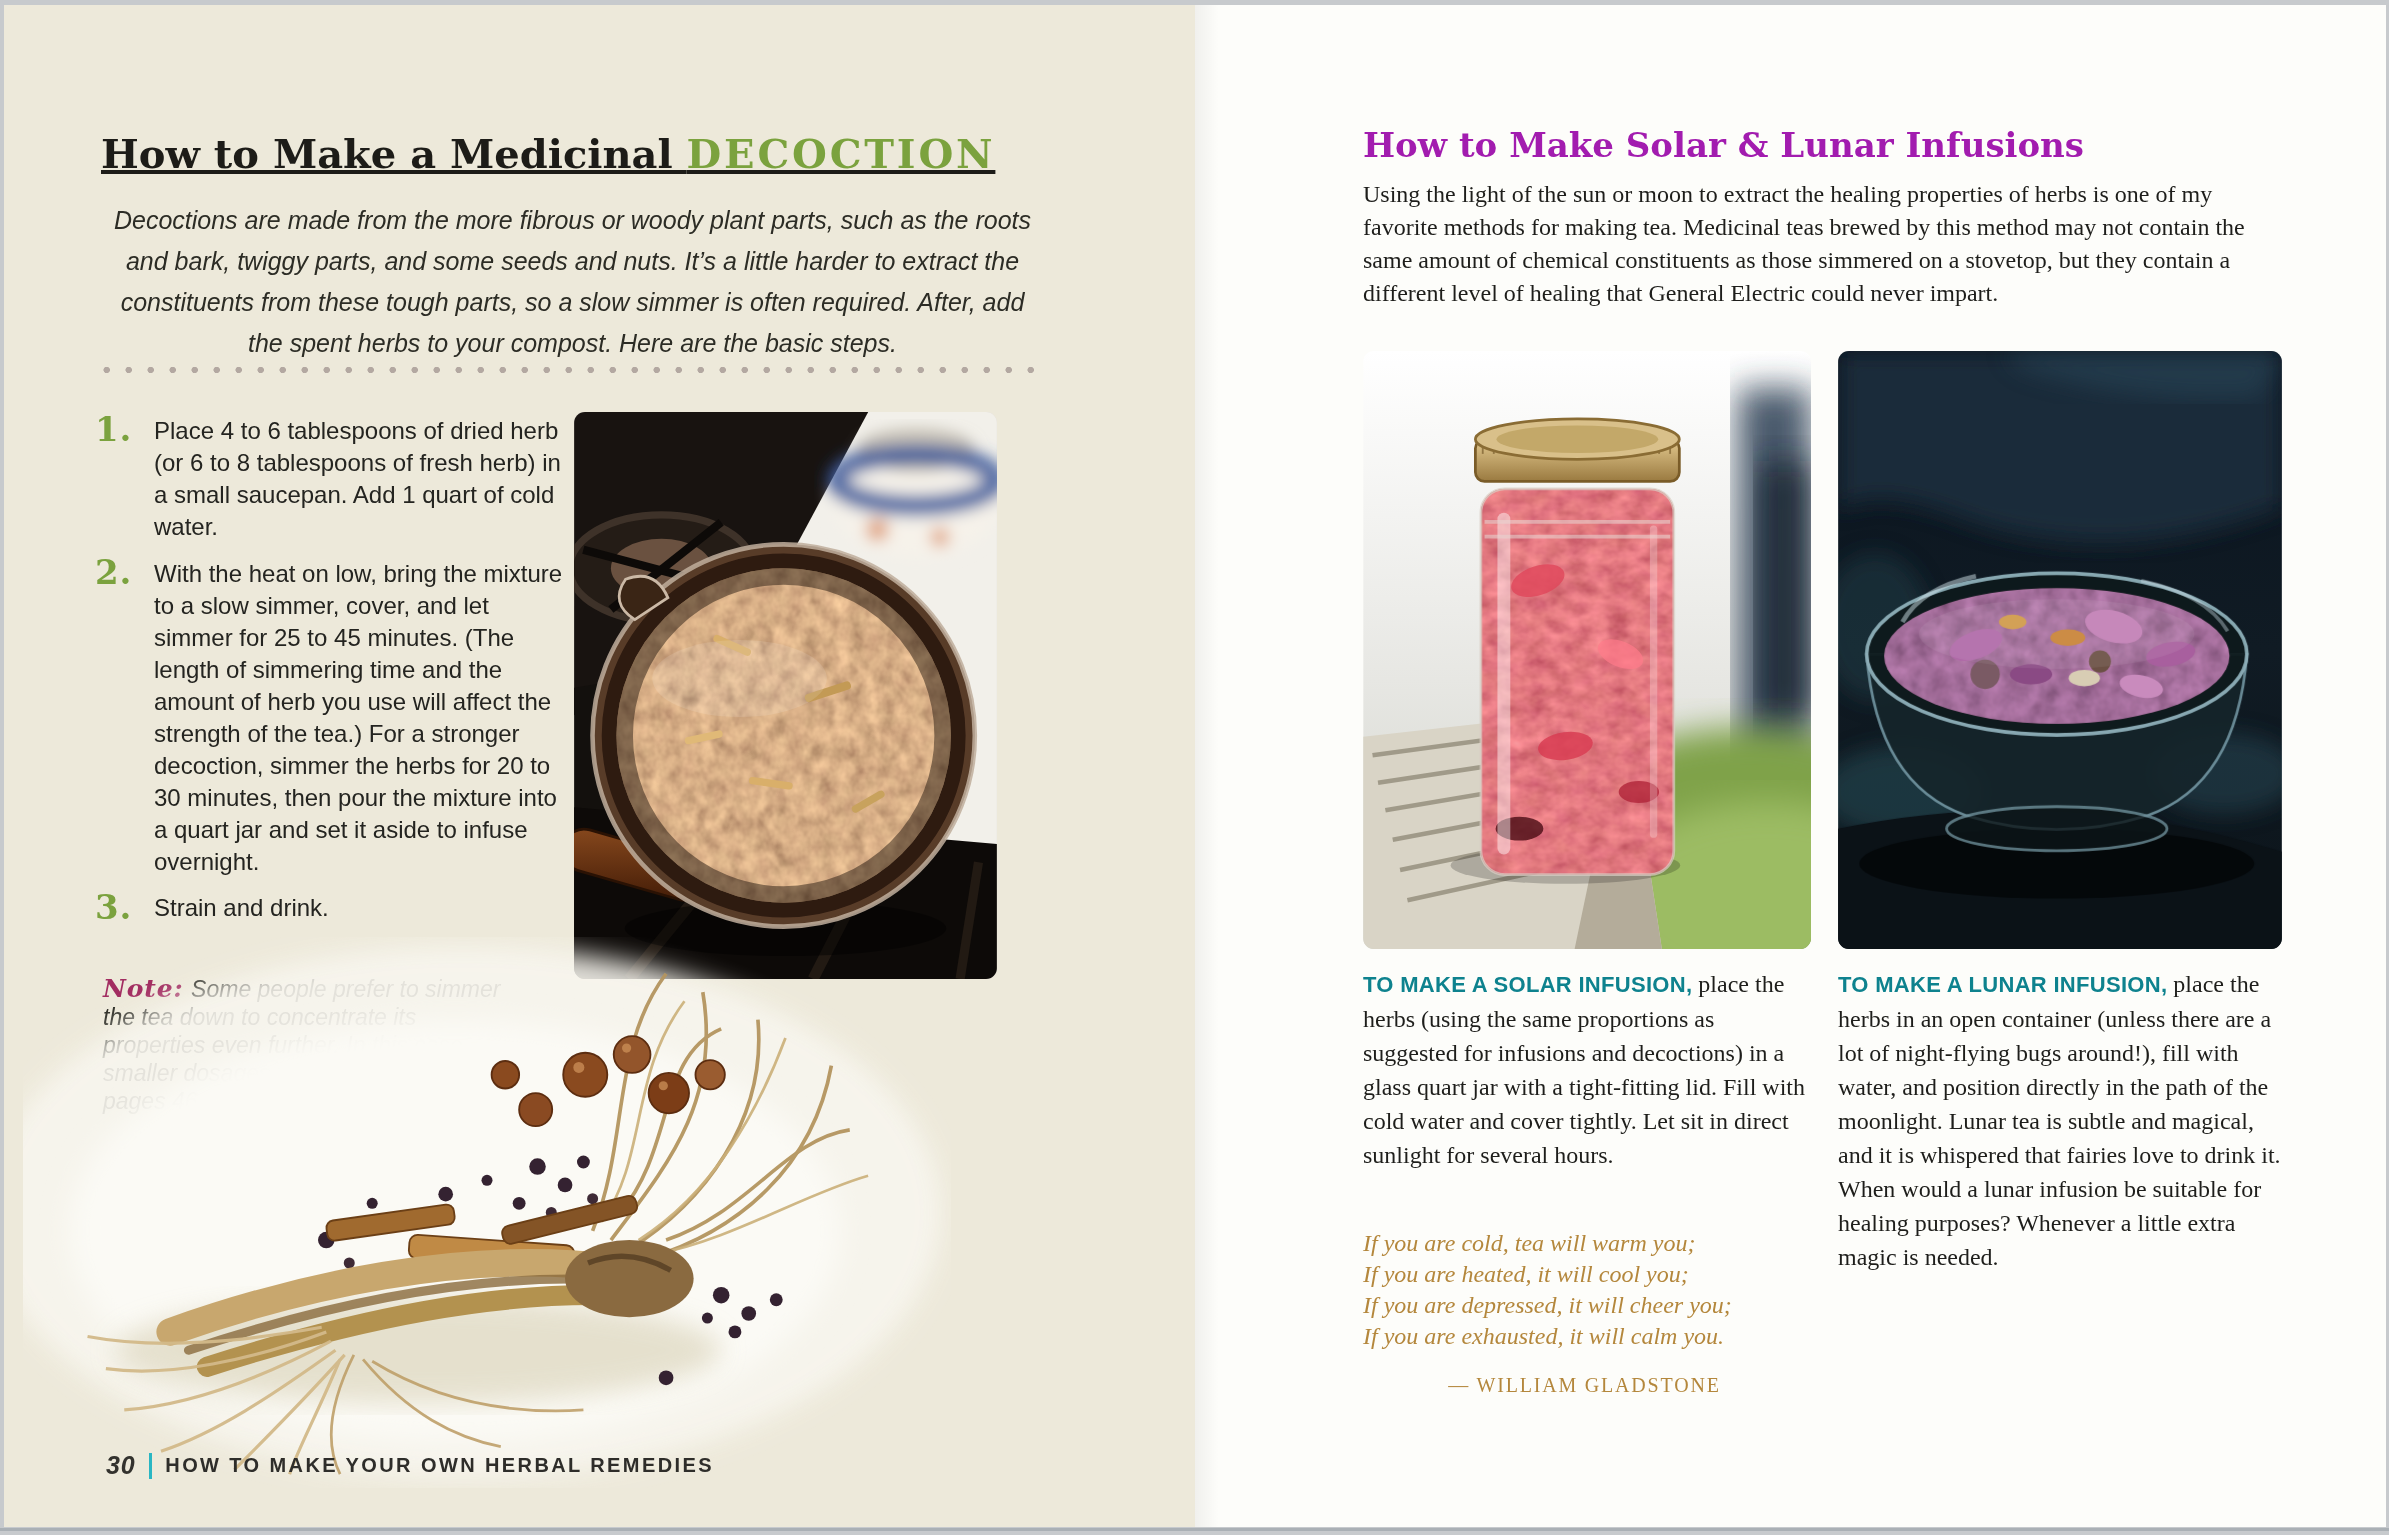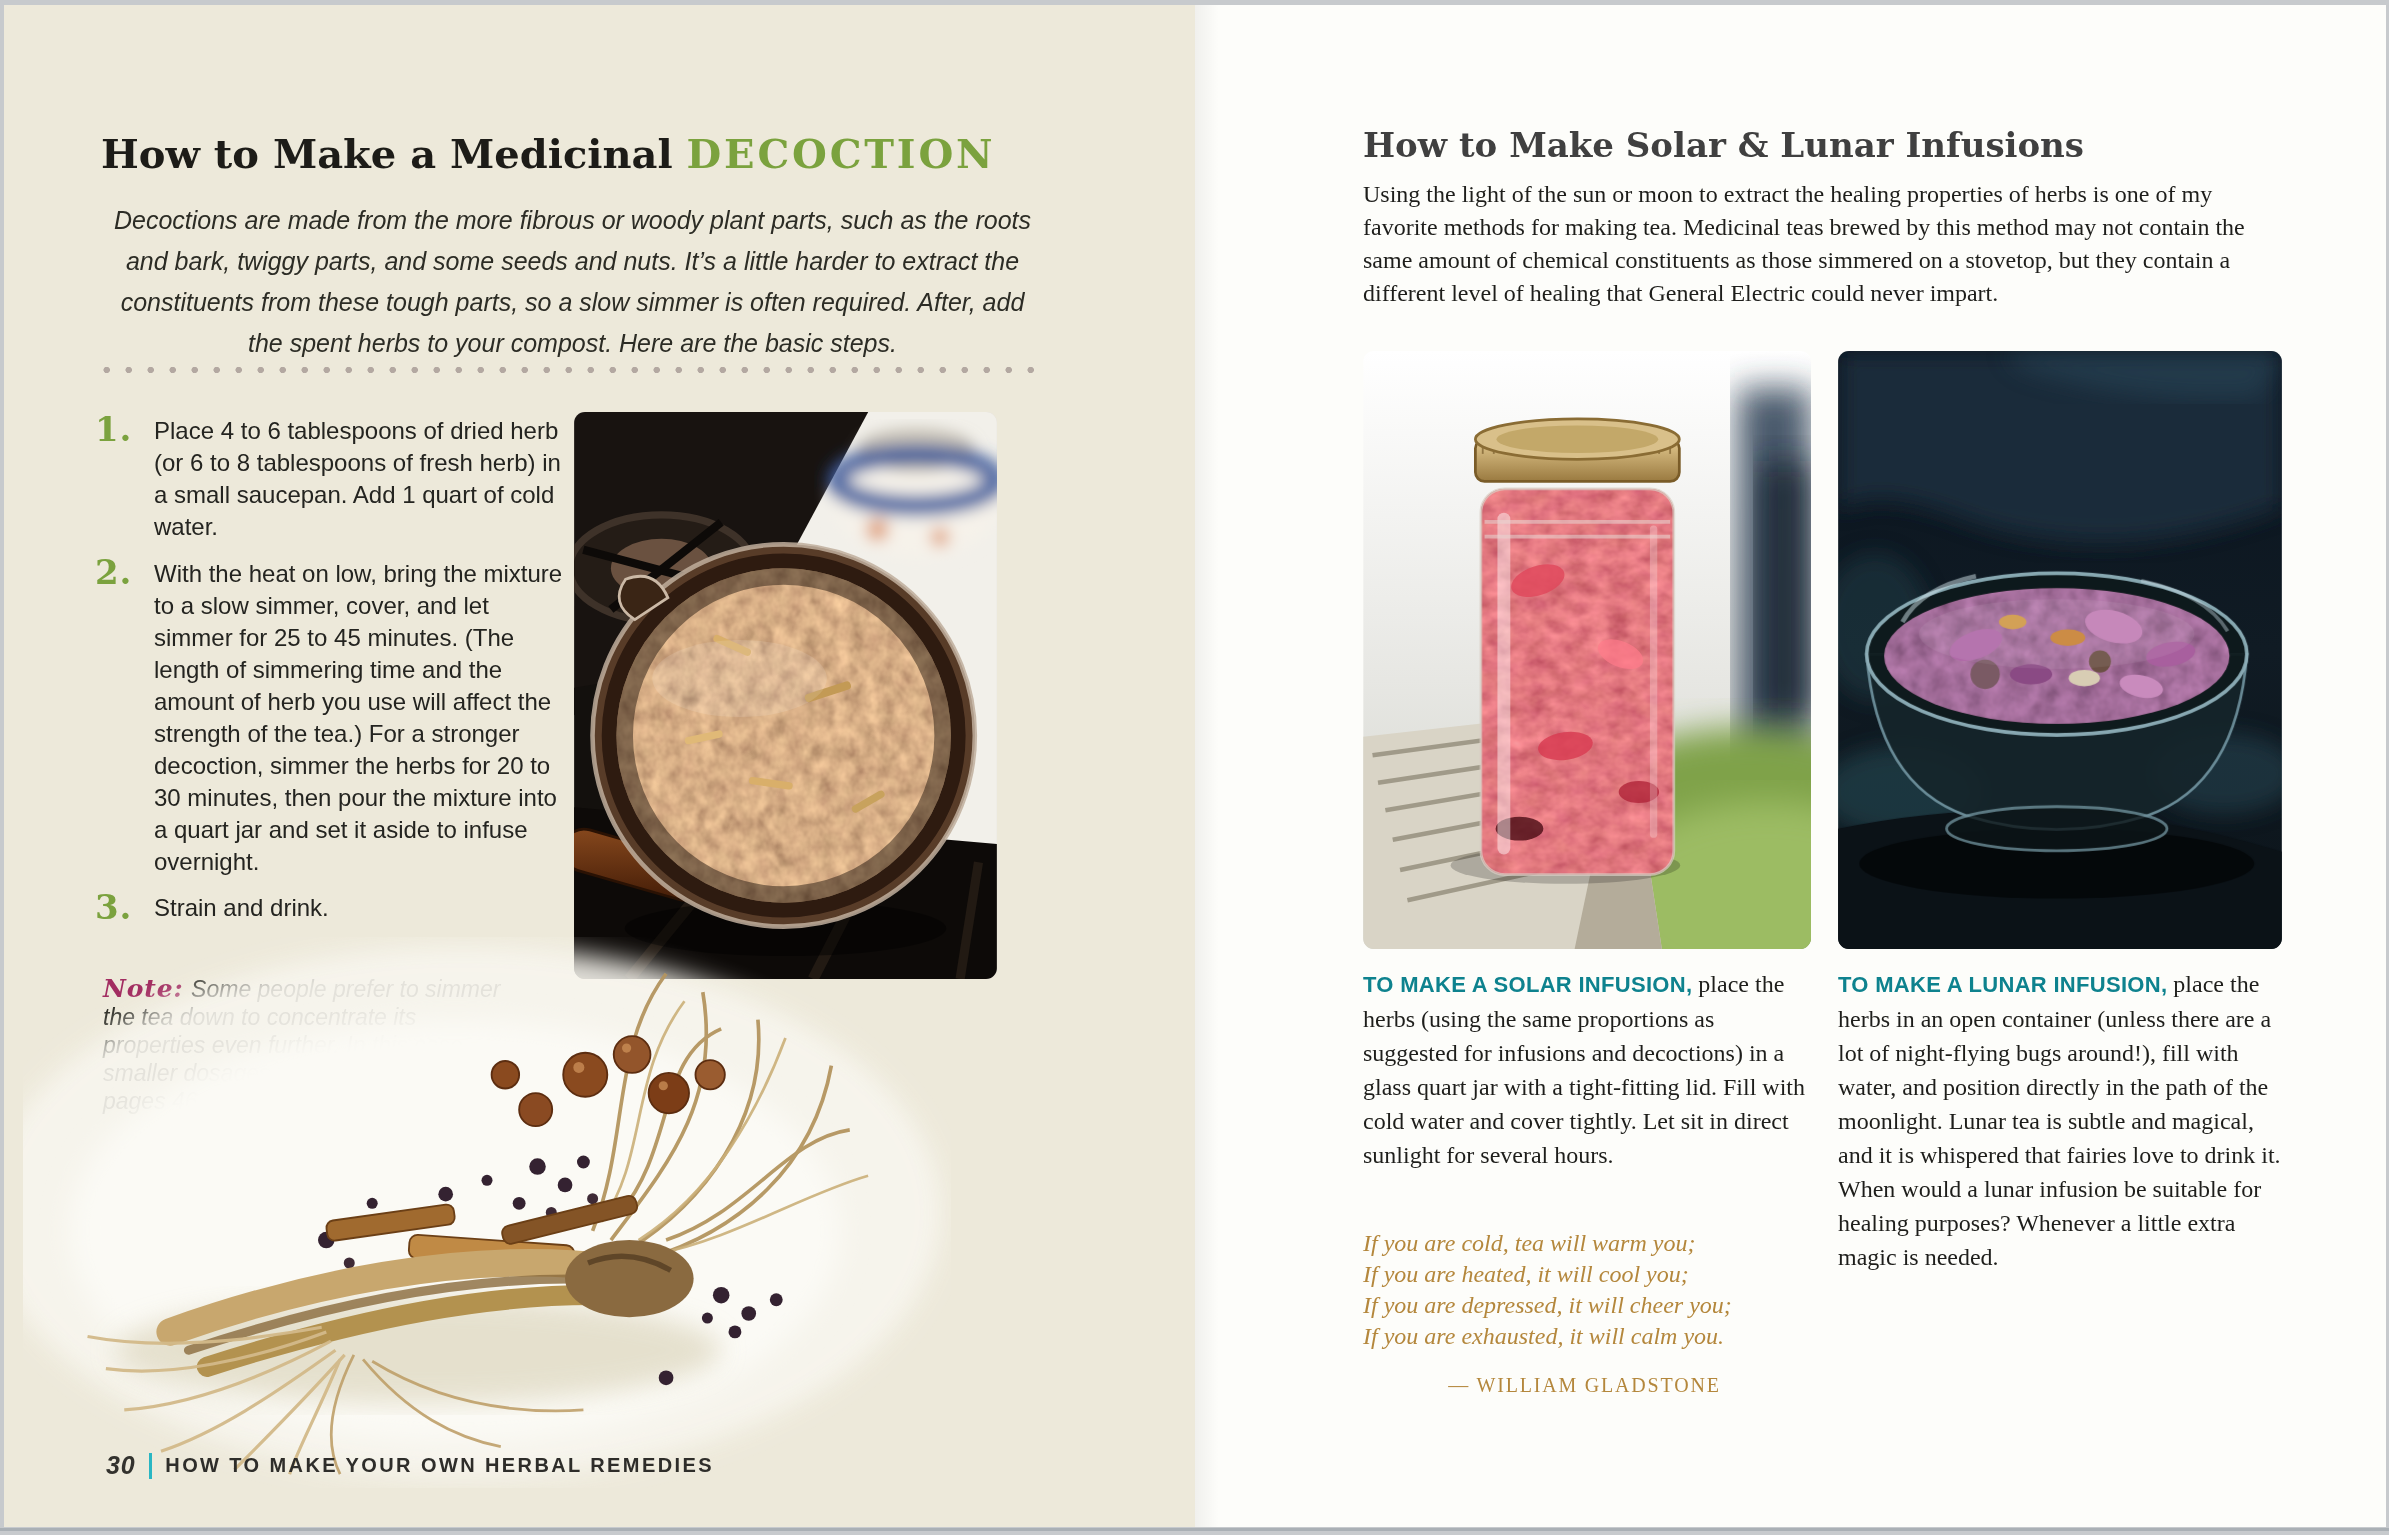--- a/index.html
+++ b/index.html
@@ -7,21 +7,21 @@
           font-family:"Liberation Sans",sans-serif;}
   .page{position:absolute;top:4.6px;height:1522px;}
   .page-left{left:3.7px;width:1191px;background:#ede9da;}
   .page-right{left:1195px;width:1191px;background:#fdfdfa;}
   .gutter-shade{position:absolute;top:4.6px;left:1195px;width:24px;height:1522px;
     background:linear-gradient(90deg,rgba(0,0,0,.05),rgba(0,0,0,0));}
   .bottom-line{position:absolute;left:0;top:1528px;width:2389px;height:2.8px;background:#aab0b5;}
 
   
   .l-title{position:absolute;left:101px;top:103px;font-family:"DejaVu Serif",serif;
-    font-weight:bold;font-size:40px;color:#1d1c18;white-space:nowrap;}
+    font-weight:bold;font-size:40px;color:#1d1c18;white-space:nowrap;text-decoration:underline;}
   .l-title .accent{color:#7ba23e;letter-spacing:2.8px;}
   .l-intro{position:absolute;left:103px;top:175px;width:939px;
     font-style:italic;font-size:25px;line-height:41px;color:#2c2c25;text-align:center;}
   .l-dots{position:absolute;left:103px;top:366px;width:934px;height:8.3px;
     background-image:radial-gradient(circle at 3.7px 4.1px,#b3a8a1 2.9px,rgba(0,0,0,0) 3.6px);
     background-size:22px 8.3px;background-repeat:repeat-x;}
   .l-steps{position:absolute;left:95px;top:412px;width:478px;}
   .step{display:flex;margin-bottom:12px;}
   .step-num{width:59px;flex:0 0 59px;font-family:"DejaVu Serif",serif;font-weight:bold;
     font-size:34px;line-height:34px;color:#7ba23e;letter-spacing:0.9px;}
@@ -35,21 +35,21 @@
   .roots-art{position:absolute;left:23px;top:937px;width:928px;height:551px;}
   .footer{position:absolute;top:1450px;display:flex;align-items:center;height:31px;}
   .footer-left{left:106px;}
   .footer-right{left:1363px;width:919px;justify-content:flex-end;}
   .page-num{font-size:25px;font-weight:bold;color:#33322e;letter-spacing:0.9px;font-style:italic;}
   .footer-bar{display:inline-block;width:3.7px;height:26px;background:#29b6c3;margin:0 13px;}
   .footer-text{font-size:20px;font-weight:bold;letter-spacing:2.4px;color:#2e2d2a;}
 
   
   .r-title{position:absolute;left:1363px;top:97px;font-family:"DejaVu Serif",serif;
-    font-size:34px;color:#404040;white-space:nowrap;}
+    font-size:34px;color:#a21caf;white-space:nowrap;}
   .r-intro{position:absolute;left:1363px;top:154px;width:928px;
     font-family:"Liberation Serif",serif;font-size:24px;line-height:33px;color:#1e1e1b;}
   .jar-photo{left:1363px;top:351px;width:448px;height:598px;}
   .bowl-photo{left:1838px;top:351px;width:444px;height:598px;}
   .caption{position:absolute;top:967px;font-family:"Liberation Serif",serif;
     font-size:24px;line-height:34px;color:#1e1e1b;}
   .caption-solar{left:1363px;width:443px;}
   .caption-lunar{left:1838px;width:452px;}
   .caption-lead{font-family:"Liberation Sans",sans-serif;font-weight:bold;
     font-size:22px;color:#0e828e;letter-spacing:0.3px;}

